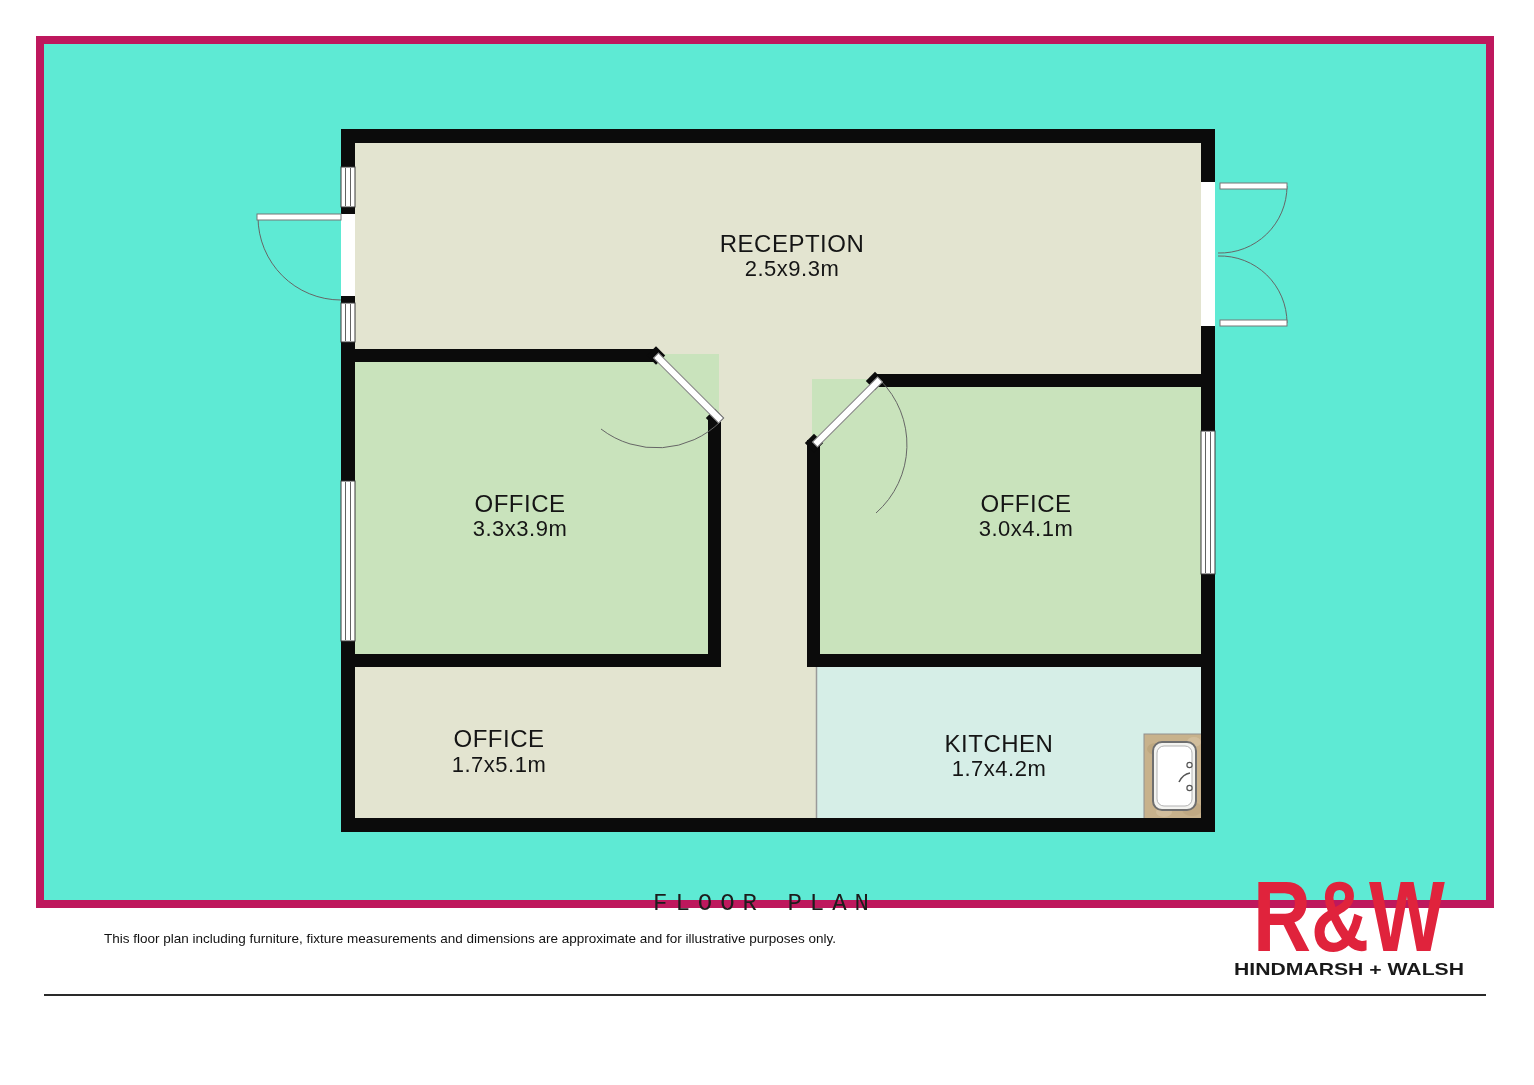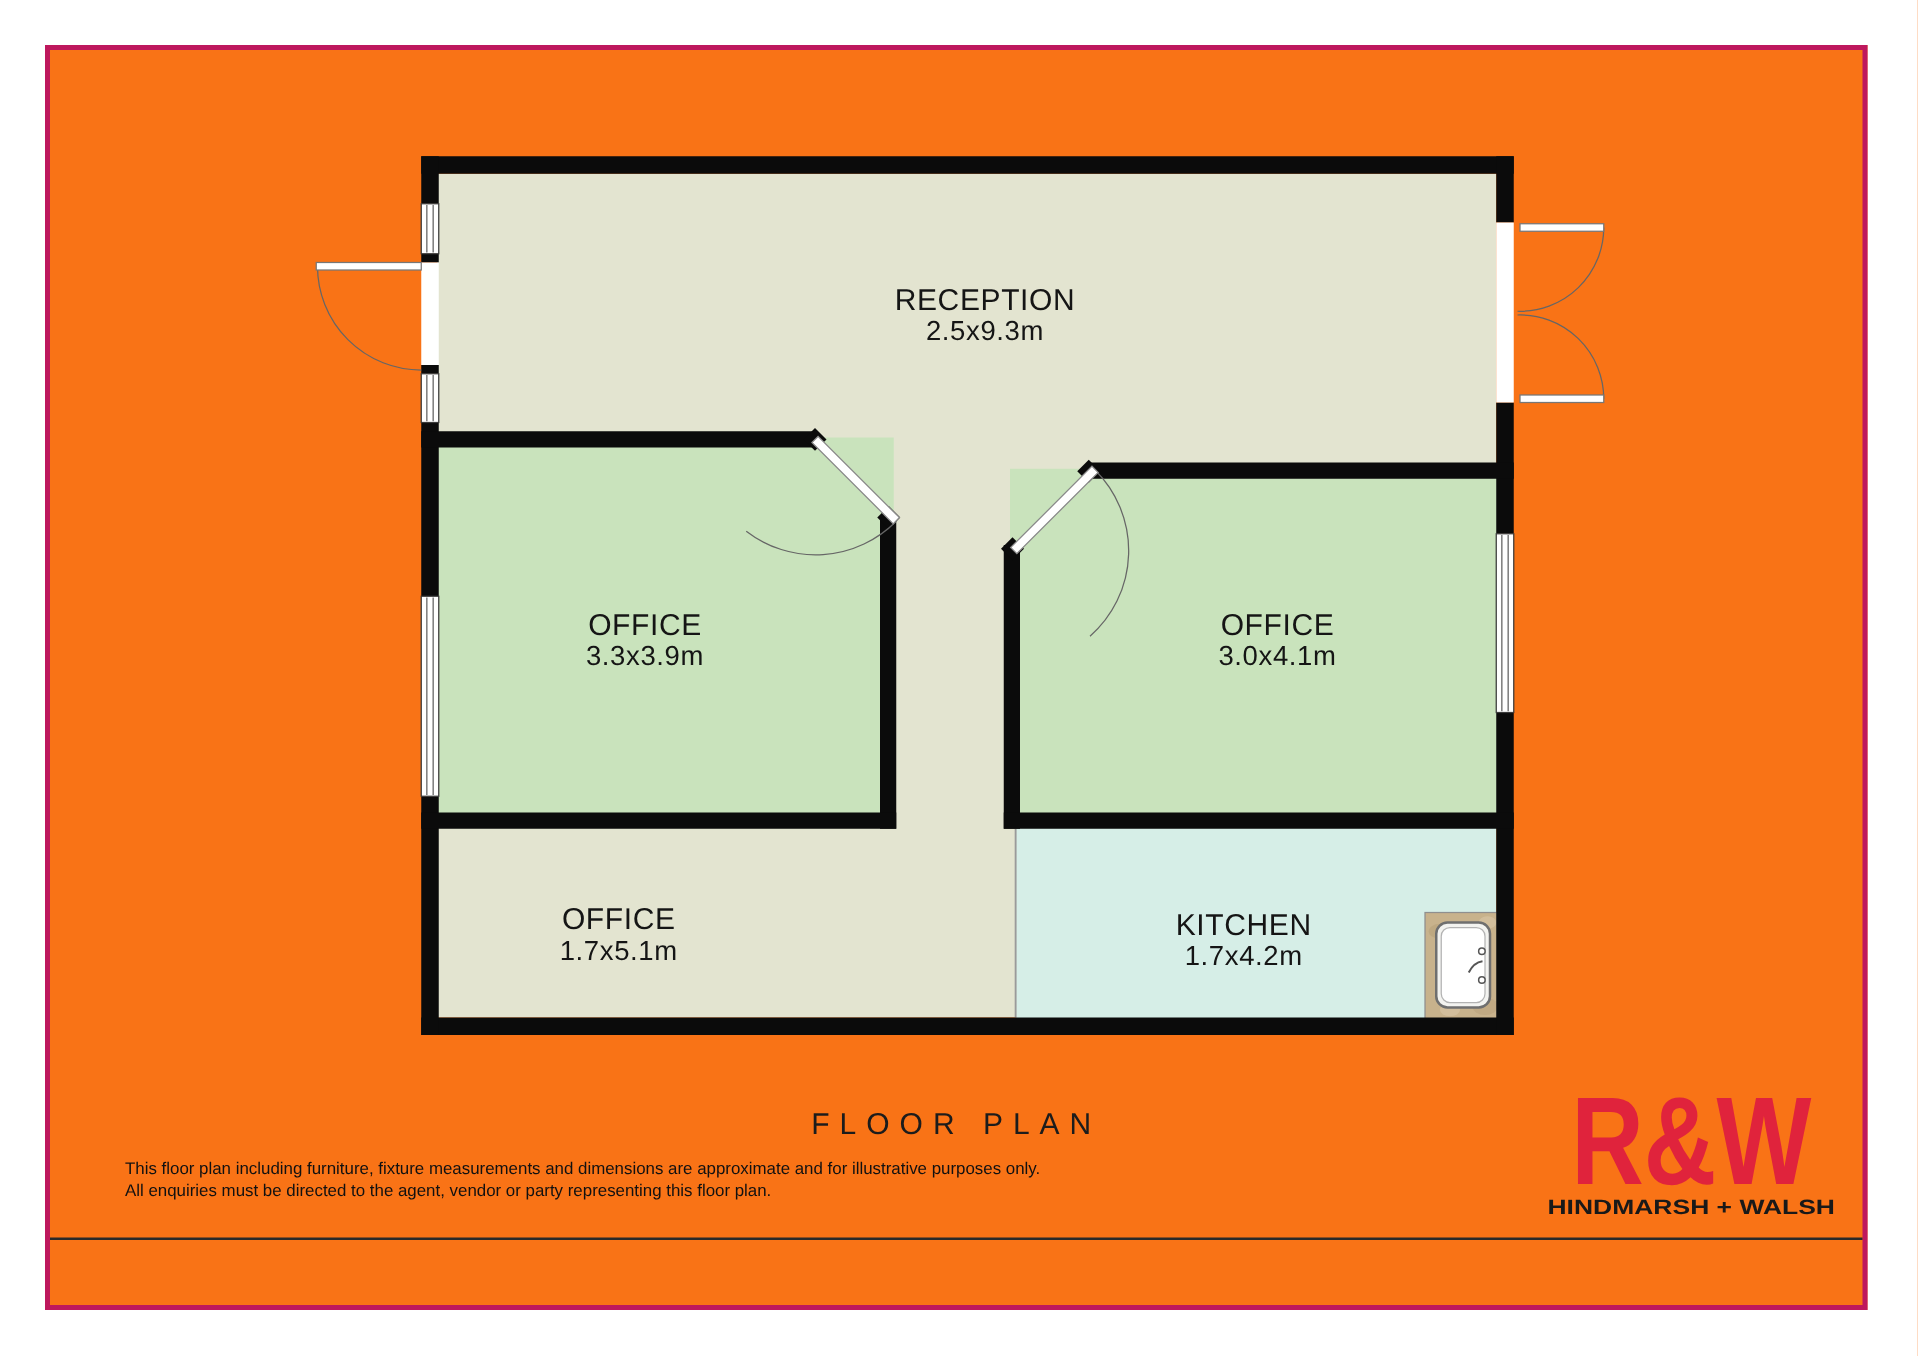--- a/index.html
+++ b/index.html
@@ -1,25 +1,25 @@
 <!DOCTYPE html>
 <html><head>
 <meta charset="utf-8">
 <style>
   * { margin:0; padding:0; box-sizing:border-box; }
   html,body { background:#fff; }
   body { width:1534px; height:1085px; position:relative; font-family:"Liberation Sans", sans-serif; color:#151515; }
   .page-frame {
-    position:absolute; left:36px; top:36px; width:1458px; height:1012px;
-    border:4px solid #be185d; background:#f97316;
+    position:absolute; left:36px; top:36px; width:1458px; height:872px;
+    border:8px solid #be185d; background:#5eead4;
   }
   .plan-svg { position:absolute; left:200px; top:80px; width:1060px; height:710px; }
   .plan-heading {
     position:absolute; left:0; right:0; top:846px; text-align:center;
-    font-size:24px; letter-spacing:8px; color:#1c1c1c;
+    font-size:24px; letter-spacing:8px; color:#1c1c1c;font-family:Liberation Mono, monospace;
   }
   .disclaimer { position:absolute; left:24px; top:886px; font-size:13.5px; line-height:17.5px; color:#111;margin-left:36px; }
   .logo-block { position:absolute; right:12px; top:825px; width:250px; height:112px; }
   .divider { position:absolute; left:0; right:0; top:950px; border-top:2px solid #2a2a2a; }
   .address-bar { position:absolute; left:24px; right:24px; top:958px; font-size:37px; color:#0f0f0f; }
   svg text { font-family:"Liberation Sans", sans-serif; }
   .room-name { font-size:24px; letter-spacing:0.5px; fill:#151515; }
   .room-dims { font-size:22px; letter-spacing:0.5px; fill:#151515; }
 </style>
 </head>
@@ -145,21 +145,20 @@
 
       <text class="room-name" x="995" y="748">KITCHEN</text>
       <text class="room-dims" x="995" y="772">1.7x4.2m</text>
     </g>
   </svg>
 
   <div class="plan-heading">FLOOR PLAN</div>
 
   <div class="disclaimer">
     <div>This floor plan including furniture, fixture measurements and dimensions are approximate and for illustrative purposes only.</div>
-    <div>All enquiries must be directed to the agent, vendor or party representing this floor plan.</div>
   </div>
 
   <svg class="logo-block" viewBox="0 0 250 112" xmlns="http://www.w3.org/2000/svg">
     <text x="125" y="82" text-anchor="middle" font-family="Liberation Serif, serif" font-weight="bold" font-size="100" textLength="192" lengthAdjust="spacingAndGlyphs" fill="#e0233c">R&amp;W</text>
     <text x="125" y="106" text-anchor="middle" font-family="Liberation Sans, sans-serif" font-weight="bold" font-size="16.5" fill="#191919" textLength="230" lengthAdjust="spacingAndGlyphs">HINDMARSH + WALSH</text>
   </svg>
 
   <div class="divider"></div>
 
 </div>

